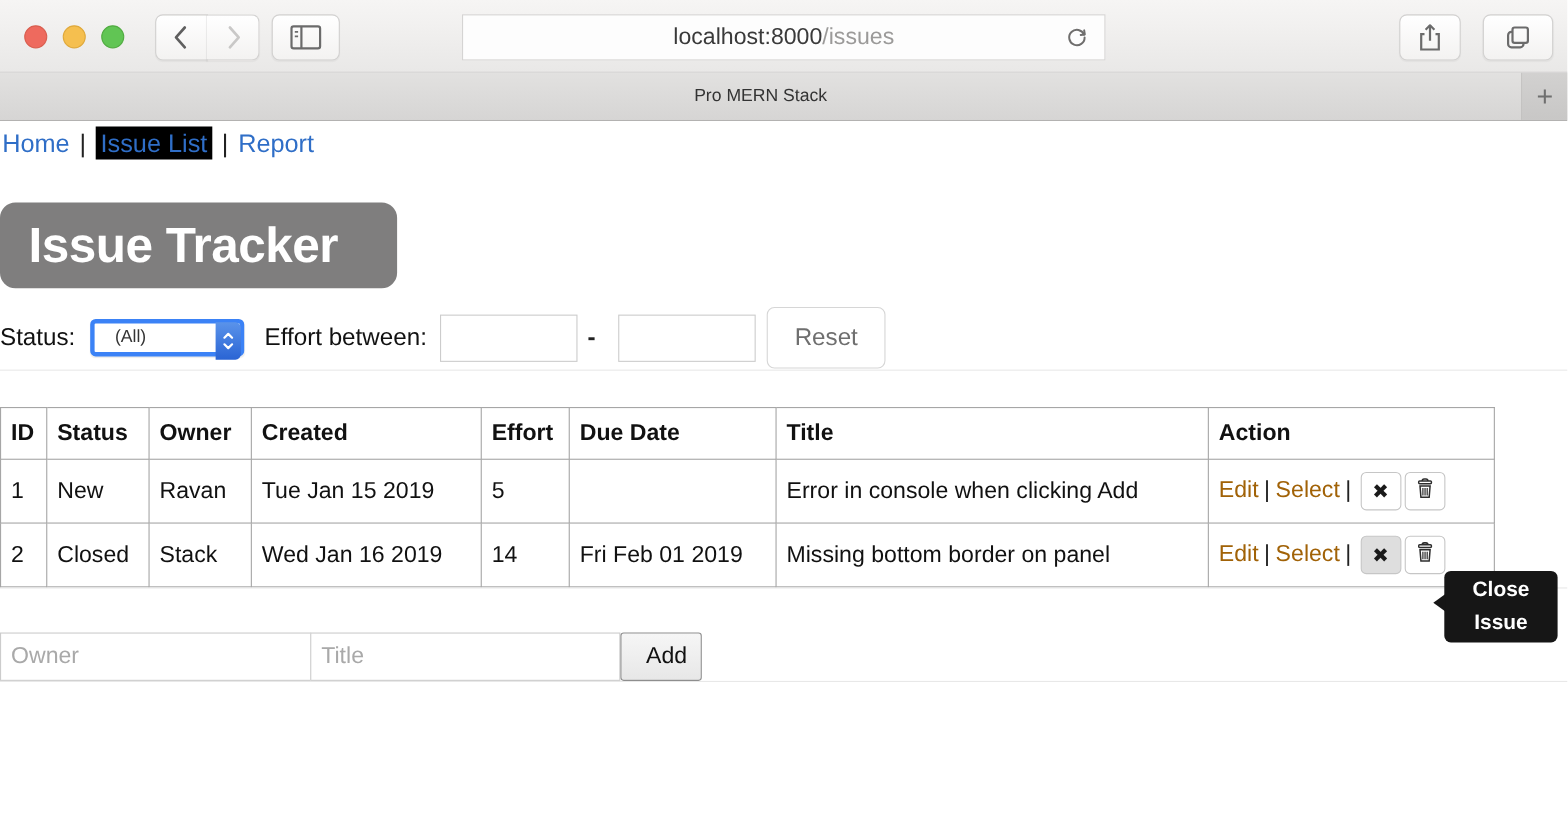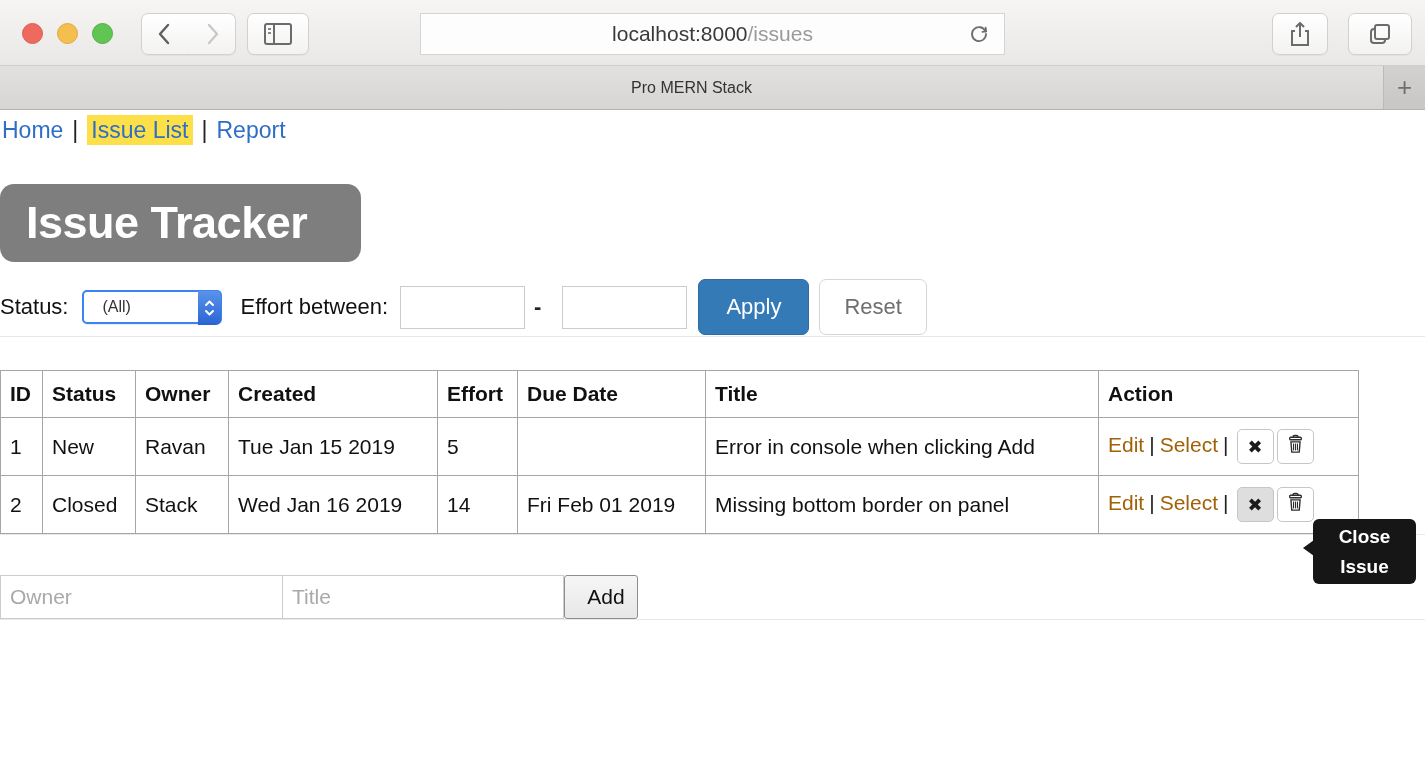--- a/index.html
+++ b/index.html
@@ -62,34 +62,34 @@
     font-size:26px; color:#6f6f6f; font-weight:300;
     background:linear-gradient(#d2d1d0,#c8c7c6);
   }
 
   
   .page { position:relative; padding:0; }
 
   .nav { padding:7px 0 0 2px; font-size:23px; }
   .nav a { color:#2f6ec7; text-decoration:none; cursor:pointer; }
   .nav .sep { color:#222; margin:0 9px; }
-  .nav .selected { background:#fde047; padding:2px 4px; }
+  .nav .selected { background:#000000; padding:2px 4px; }
 
   .jumbotron {
     margin-top:40px; width:361px; height:78px; background:#7f7e7e;
     border-radius:14px; display:flex; align-items:center; padding-left:26px;
   }
   .jumbotron h1 {
     margin:0; color:#fff; font-size:45px; font-weight:bold; letter-spacing:-0.5px;
   }
 
   .filter { margin-top:16px; display:flex; align-items:center; font-size:22px; height:58px; }
   .filter .lbl { color:#111; }
   .status-select {
-    margin-left:14px; width:140px; height:34px; border:2px solid #3b82f6;
+    margin-left:14px; width:140px; height:34px; border:4px solid #3b82f6;
     border-radius:5px; background:#fff; display:flex; align-items:center;
     position:relative; box-shadow:0 1px 1px rgba(0,0,0,0.08); cursor:default;
   }
   .status-select .sel-text { font-size:16px; color:#333; padding-left:18px; }
   .status-stepper {
     position:absolute; right:-1px; top:-1px; width:23px; height:34px;
     background:linear-gradient(#5a93ea,#2a64d4); border-radius:0 5px 5px 0;
     display:flex; align-items:center; justify-content:center;
   }
   .filter .effort-lbl { margin-left:18px; }
@@ -251,21 +251,20 @@
         <svg width="13" height="20" viewBox="0 0 13 20">
           <polyline points="3,7 6.5,3.5 10,7" fill="none" stroke="#fff" stroke-width="2" stroke-linecap="round" stroke-linejoin="round"></polyline>
           <polyline points="3,13 6.5,16.5 10,13" fill="none" stroke="#fff" stroke-width="2" stroke-linecap="round" stroke-linejoin="round"></polyline>
         </svg>
       </span>
     </div>
     <span class="lbl effort-lbl">Effort between:</span>
     <input class="effort-input" type="text" value="" style="">
     <span class="dash">-</span>
     <input class="effort-input" type="text" value="" style="">
-    <button class="btn-apply">Apply</button>
     <button class="btn-reset">Reset</button>
   </div>
 
   <hr class="rule hr1">
 
   <table class="issues">
     <colgroup>
       <col style="width:42px">
         <col style="width:93px">
         <col style="width:93px">

